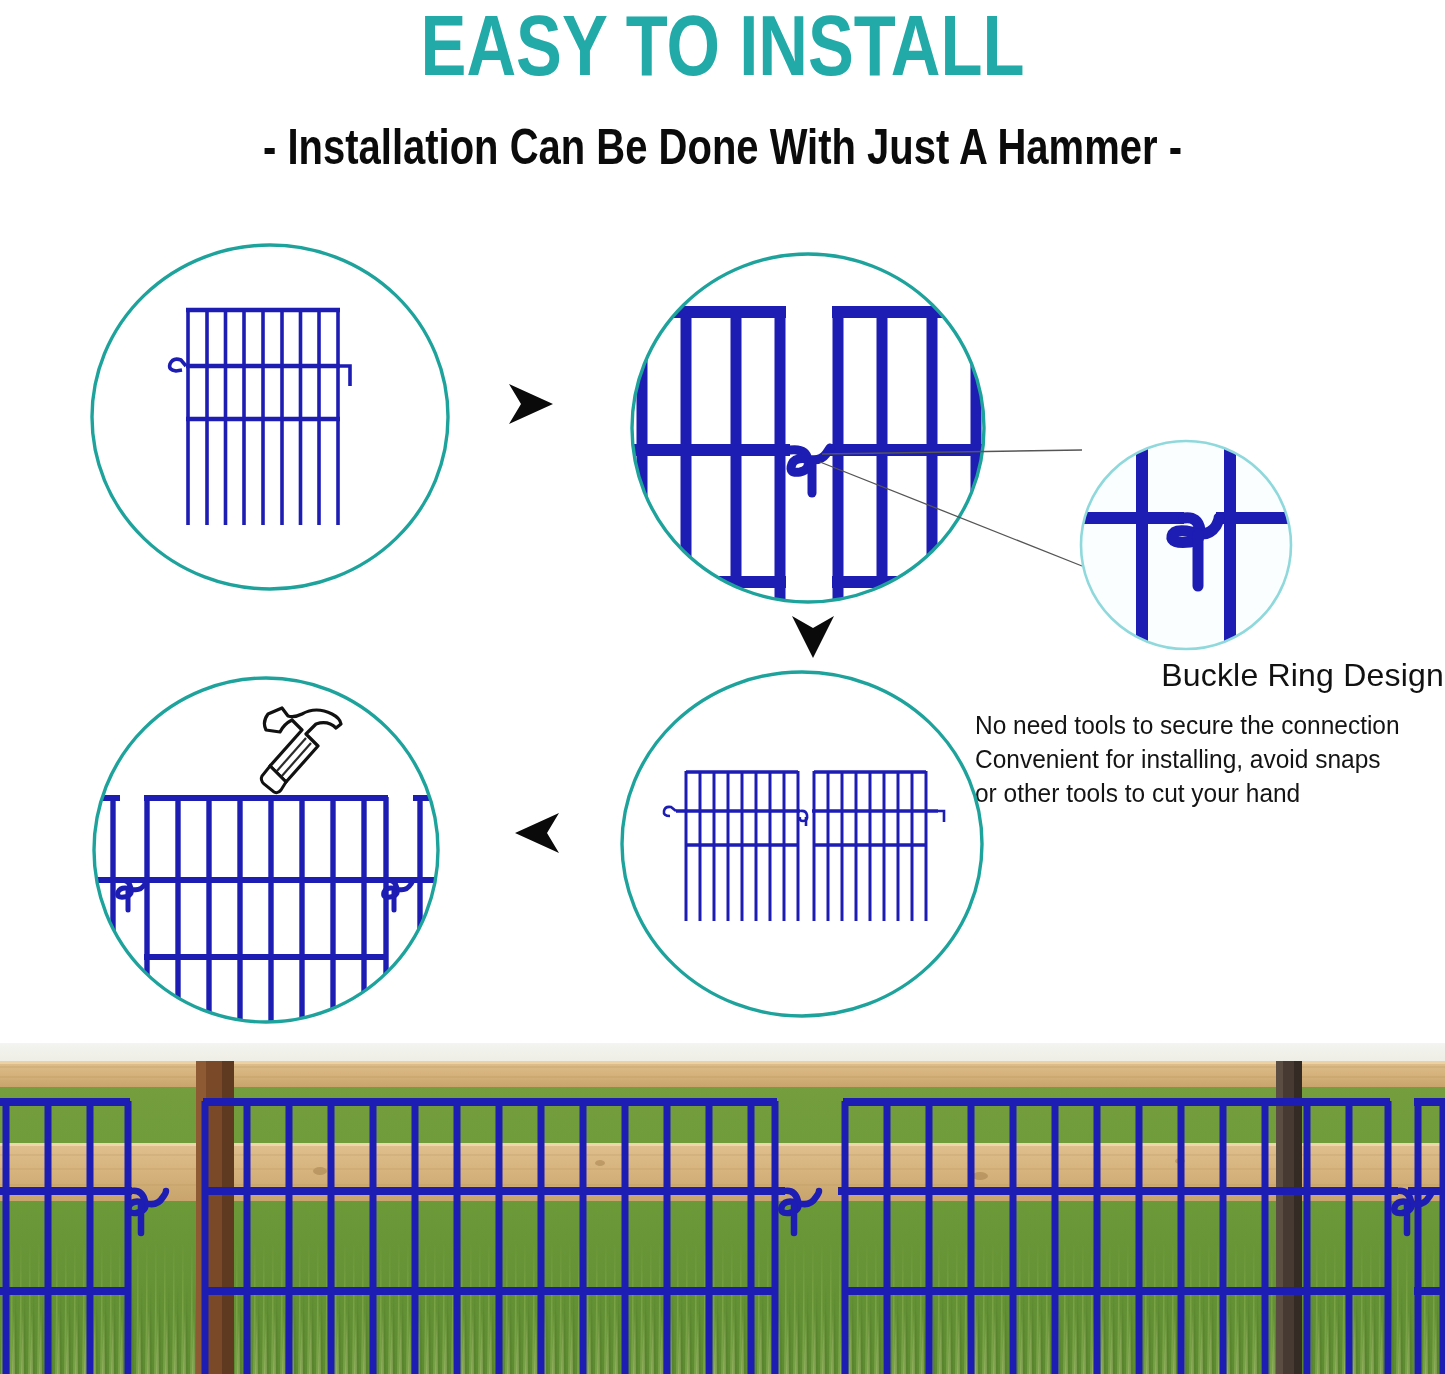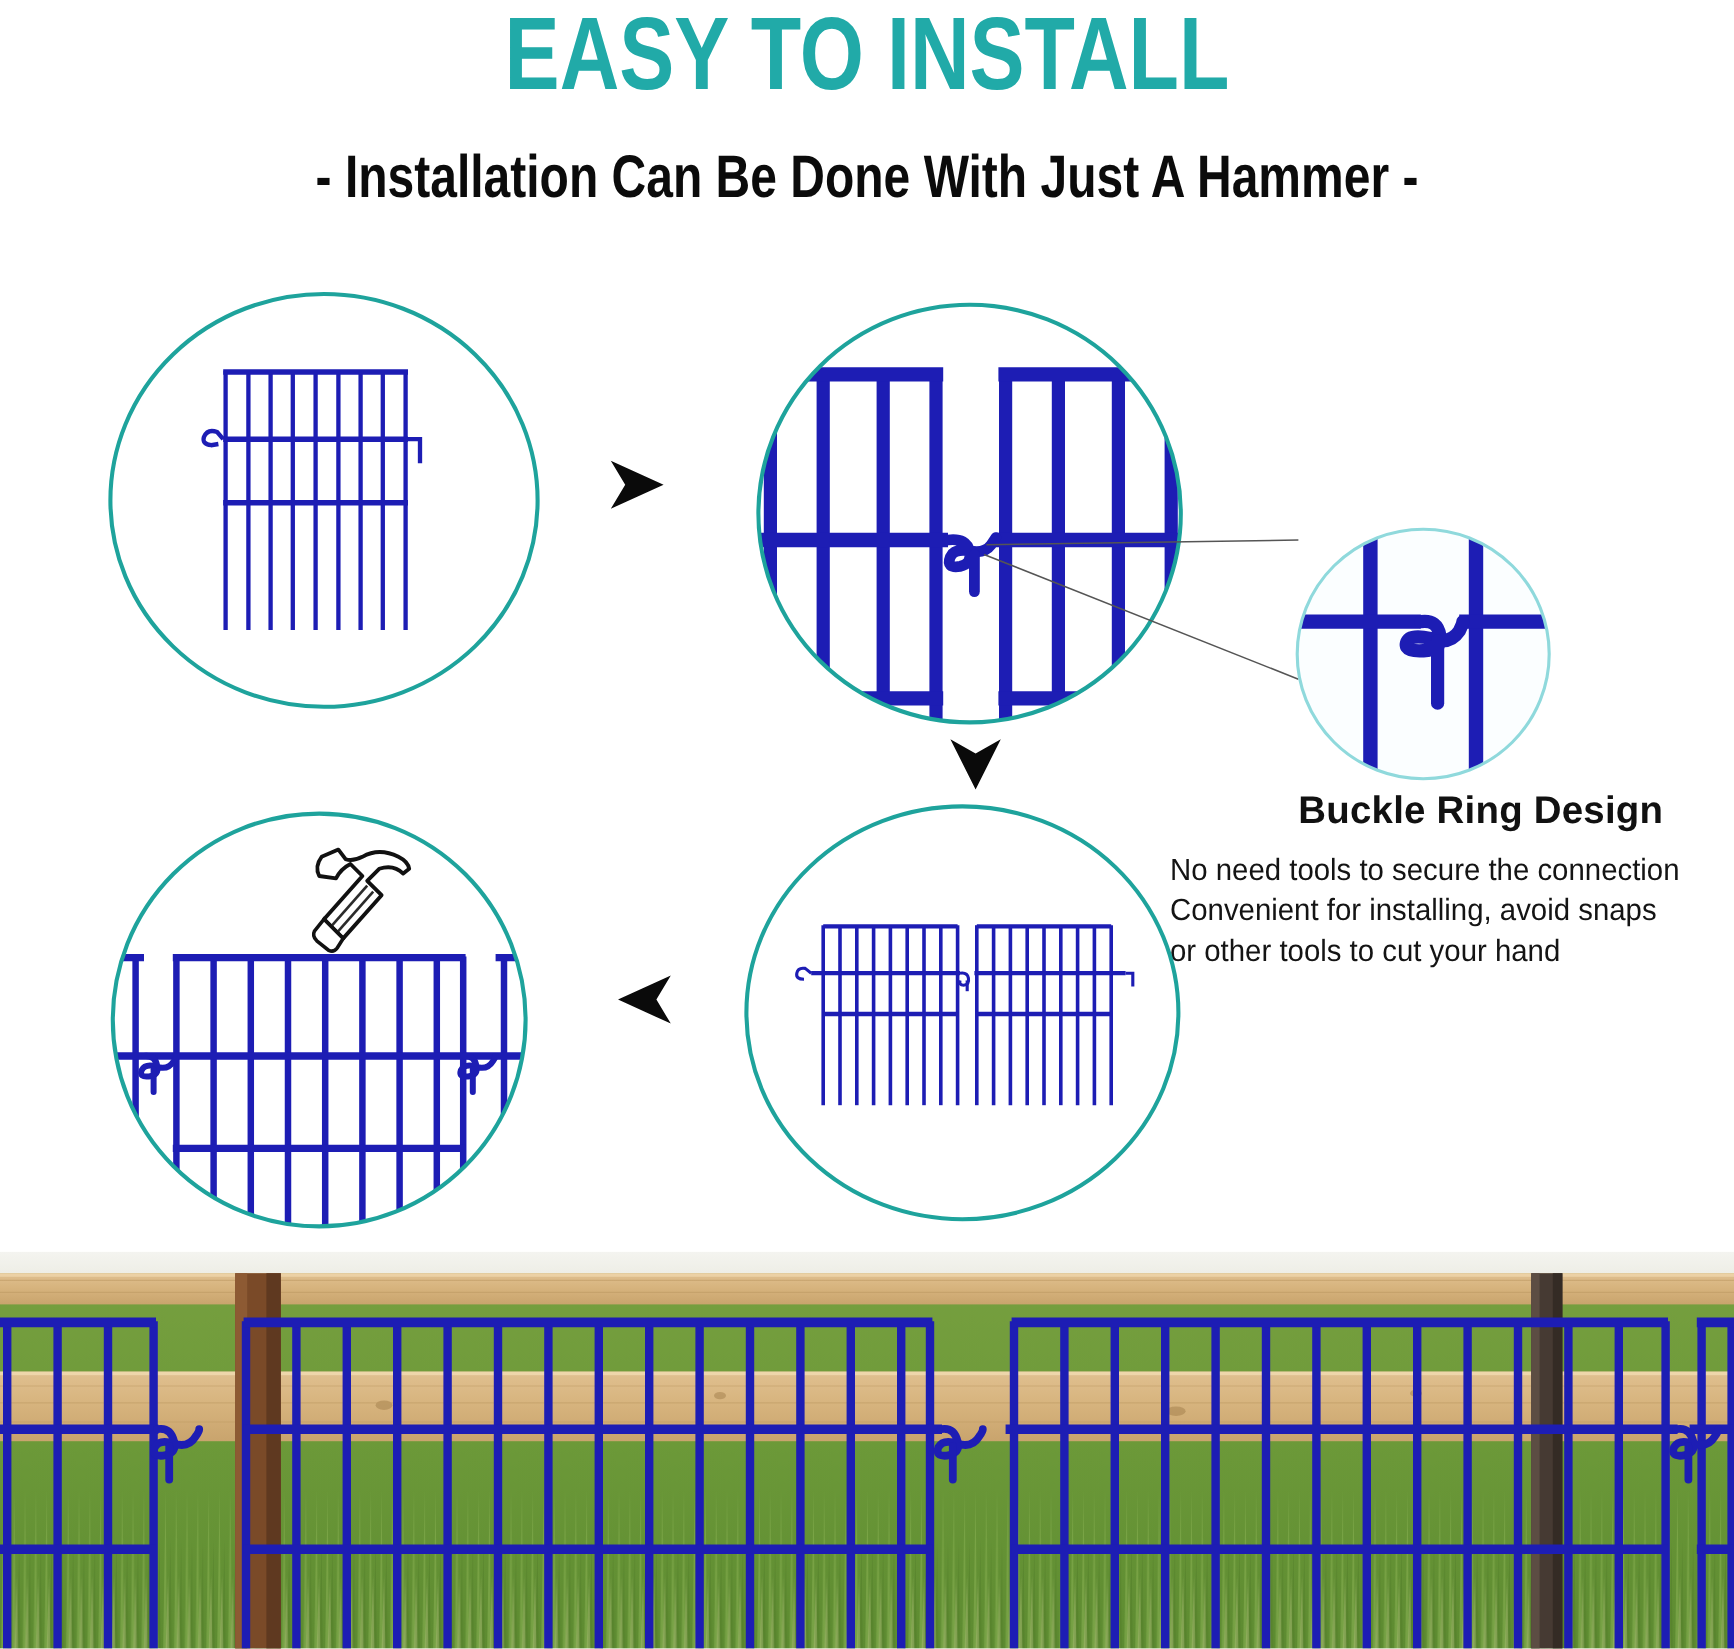--- a/index.html
+++ b/index.html
@@ -40,23 +40,23 @@
   
   .step{position:absolute;}
   .step svg{display:block;overflow:visible;}
 
   
   .arrow{position:absolute;}
 
   
   .buckle-title{
     position:absolute;left:1024px;top:657px;width:420px;
-    text-align:center;
+    text-align:right;
     font-family:"Liberation Sans","DejaVu Sans",sans-serif;
-    font-weight:bold;font-size:32px;color:#111;
+    font-weight:normal;font-size:32px;color:#111;
     white-space:nowrap;
     letter-spacing:0.2px;
   }
   .buckle-lines{
     position:absolute;left:975px;top:708px;width:470px;
     font-family:"Liberation Sans","DejaVu Sans",sans-serif;
     font-size:25.5px;color:#141414;line-height:34px;
     text-align:left;
     transform:scaleX(0.96);
     transform-origin:0 0;

